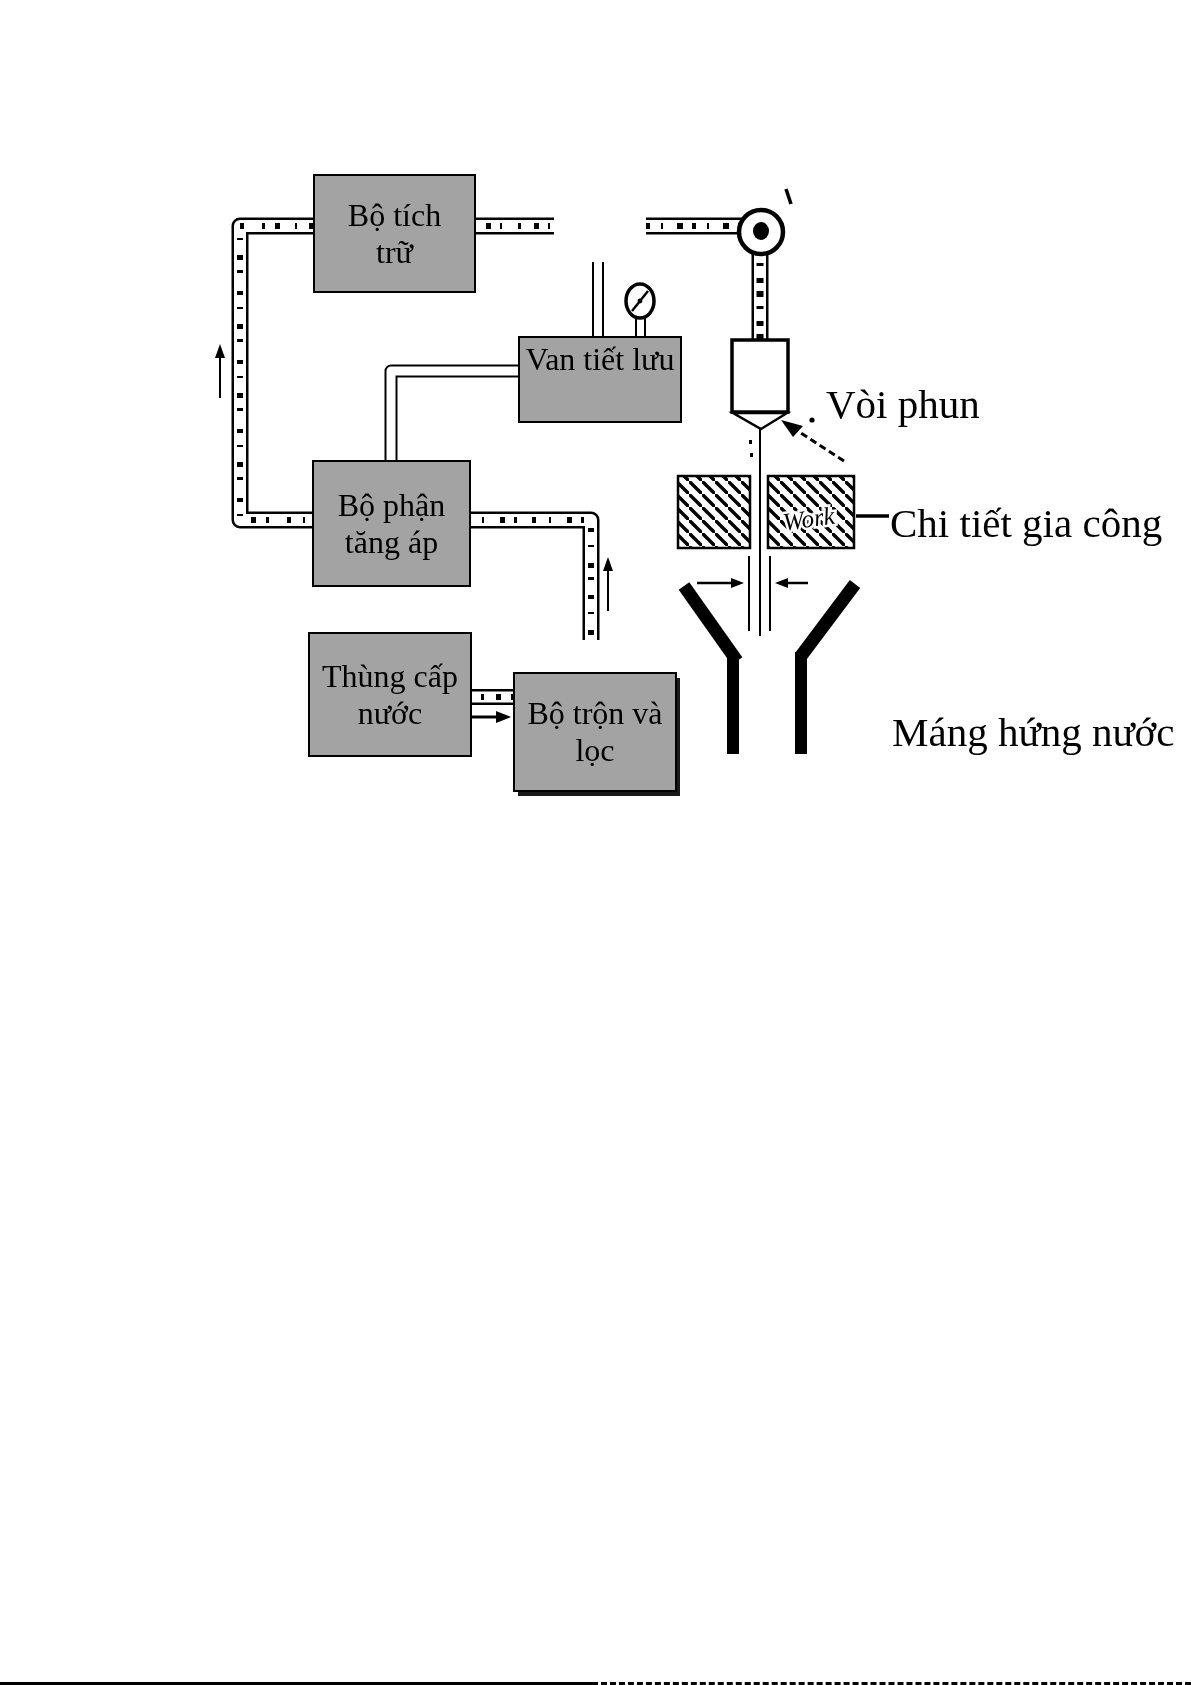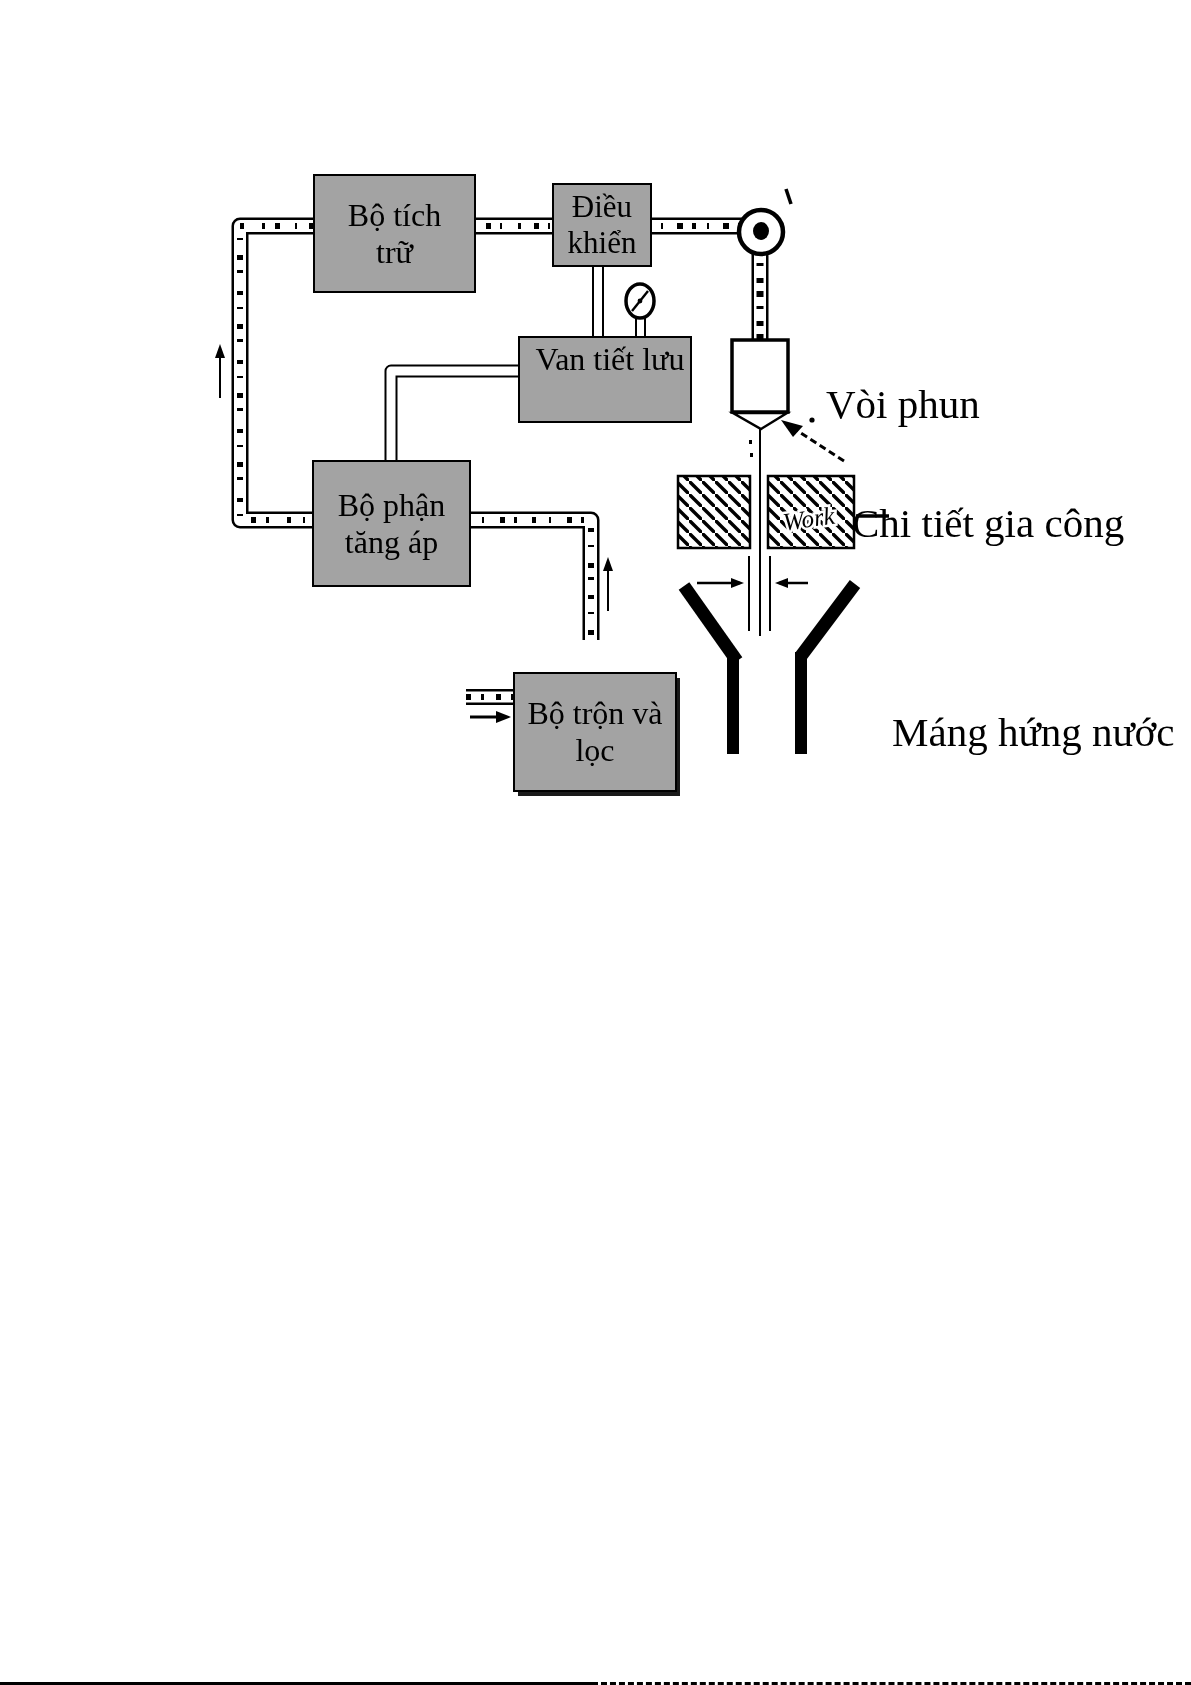--- a/index.html
+++ b/index.html
@@ -165,41 +165,41 @@
       <line x1="470" y1="717" x2="502" y2="717" stroke="#000" stroke-width="3"></line>
       <polygon points="511,717 496,711 496,723" fill="#000"></polygon>
     </g>
   </svg>
 
   <div class="dbox" style="left:313px;top:174px;width:159px;height:115px;">
     <div>Bộ tích</div>
     <div>trữ</div>
   </div>
 
-  <div class="dbox" style="left:552px;top:183px;width:96px;height:80px;font-size:31px;line-height:36px;">
-    <div>Điều</div>
-    <div>khiển</div>
-  </div>
-
-  <div class="dbox top-align" style="left:518px;top:336px;width:160px;height:80px;padding-left:10px;">
+
+  <div class="dbox top-align" style="left:518px;top:336px;width:160px;height:80px;">
     <div>Van tiết lưu</div>
   </div>
 
   <div class="dbox" style="left:312px;top:460px;width:155px;height:123px;">
     <div>Bộ phận</div>
     <div>tăng áp</div>
   </div>
 
+  <div class="dbox" style="left:308px;top:632px;width:160px;height:121px;">
+    <div>Thùng cấp</div>
+    <div>nước</div>
+  </div>
 
   <div class="dbox shadowed" style="left:513px;top:636px;width:160px;height:116px;margin-top:36px;">
     <div>Bộ trộn và</div>
     <div>lọc</div>
   </div>
 
   <div class="freelabel" style="left:826px;top:388px;">Vòi phun</div>
-  <div class="freelabel" style="left:852px;top:507px;">Chi tiết gia công</div>
+  <div class="freelabel" style="left:890px;top:507px;">Chi tiết gia công</div>
   <div class="freelabel" style="left:892px;top:716px;">Máng hứng nước</div>
 
 
   <div class="bottom-rule-solid"></div>
   <div class="bottom-rule-dashed"></div>
 
 </div>
 
 </body></html>

